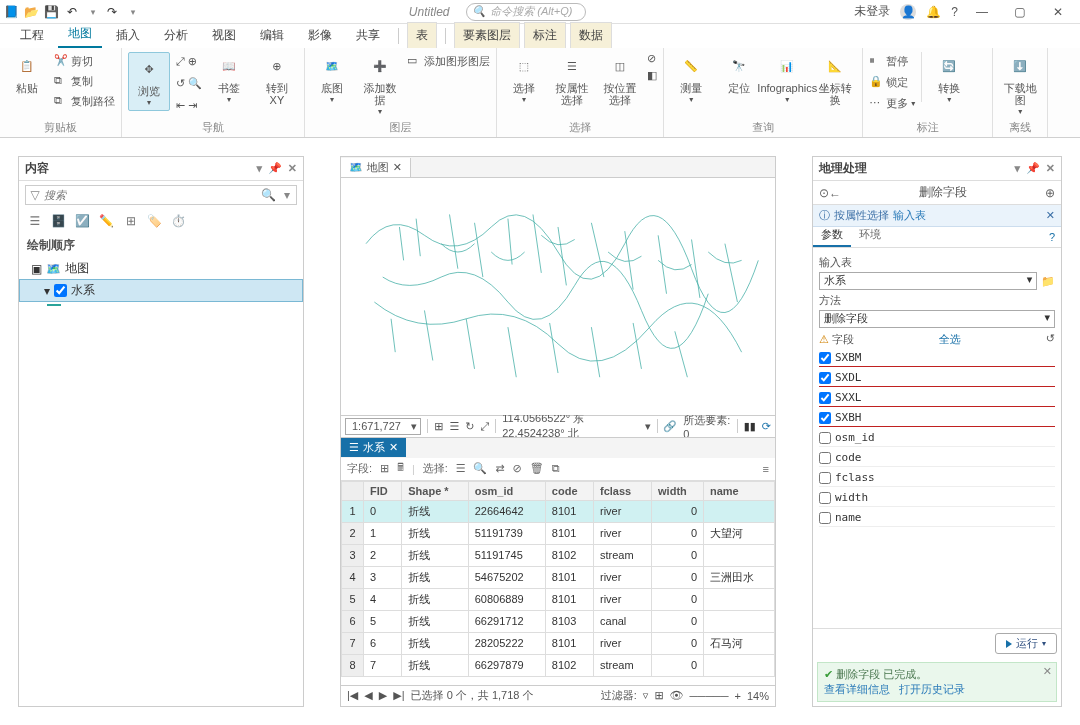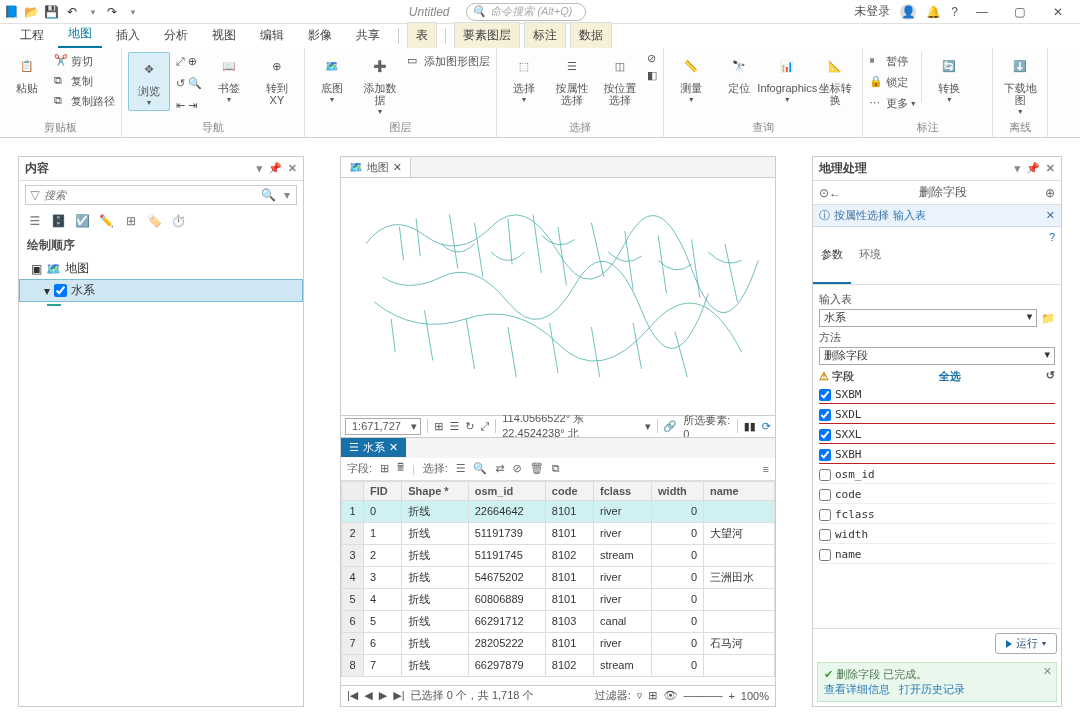--- a/index.html
+++ b/index.html
@@ -75,28 +75,28 @@
 table.attr tr td:first-child, table.attr tr th:first-child { background: #eee; text-align: center; width: 22px; }
 table.attr tr.sel td { background: #d0f1f2; }
 .table-status { height: 22px; display: flex; align-items: center; gap: 6px; border-top: 1px solid #ccc; font-size: 11px; padding: 0 6px; color: #555; }
 .table-status .spacer { flex: 1; }
 
 
 .gp-nav { height: 24px; display: flex; align-items: center; justify-content: space-between; padding: 0 6px; border-bottom: 1px solid #ddd; color: #666; }
 .gp-nav .title { flex: 1; text-align: center; color: #555; }
 .gp-warn { background: #eaf3fb; color: #3a6ea5; padding: 3px 6px; font-size: 11px; display: flex; align-items: center; gap: 4px; border-bottom: 1px solid #cde; }
 .gp-tabs { display: flex; border-bottom: 1px solid #ddd; font-size: 11px; }
-.gp-tabs .t { padding: 20px 8px; color: #666; }
+.gp-tabs .t { padding: 0 8px; color: #666; }
 .gp-tabs .t.active { border-bottom: 2px solid #1770a8; color: #333; }
 .gp-tabs .q { margin-left: auto; padding: 4px 6px; color: #1770a8; }
 .gp-body { flex: 1; padding: 4px 6px; overflow: auto; font-size: 11px; }
 .gp-body .lbl { color: #555; margin: 3px 0 2px; }
 .gp-body .field-row { display: flex; gap: 4px; align-items: center; }
 .gp-body select, .gp-body .input { flex: 1; height: 18px; border: 1px solid #aaa; font-size: 11px; padding: 0 4px; background: #fff; }
-.fields-header { display: flex; justify-content: space-between; margin-top: 4px; color: #555; font-weight: bold; }
+.fields-header { display: flex; justify-content: space-between; margin-top: 4px; color: #555; }
 .fields-header .sa { color: #1770a8; }
 .chk-row { display: flex; align-items: center; gap: 4px; height: 18px; border-bottom: 1px solid #c02020; margin-top: 2px; }
 .chk-row.nored { border-bottom: 1px solid #eee; }
 .chk-row input { width: 12px; height: 12px; }
 .gp-run { padding: 4px; border-top: 1px solid #ddd; display: flex; justify-content: flex-end; }
 .run-btn { border: 1px solid #aaa; border-radius: 3px; padding: 2px 10px; display: flex; align-items: center; gap: 4px; color: #305080; font-size: 11px; }
 .run-btn .play { width: 0; height: 0; border-left: 6px solid #1770a8; border-top: 4px solid transparent; border-bottom: 4px solid transparent; }
 .gp-msg { background: #eaf7ec; border: 1px solid #c3e6c8; margin: 4px; padding: 4px 6px; font-size: 11px; color: #4a774f; position: relative; }
 .gp-msg .links a { color: #2b7bb9; margin-right: 6px; }
 .gp-msg .close { position: absolute; right: 4px; top: 2px; color: #888; }
@@ -534,21 +534,21 @@
       <span>▶</span>
       <span>▶|</span>
       <span>已选择 0 个，共 1,718 个</span>
       <span class="spacer"></span>
       <span>过滤器:</span>
       <span>▿</span>
       <span>⊞</span>
       <span>👁</span>
       <span>─────</span>
       <span>+</span>
-      <span>100%</span>
+      <span>14%</span>
     </div>
   </div>
 
   <div class="panel panel-right">
     <div class="pane-title">
       <span>地理处理</span>
       <div class="tools">
           <span>▾</span>
           <span>📌</span>
           <span>✕</span>

